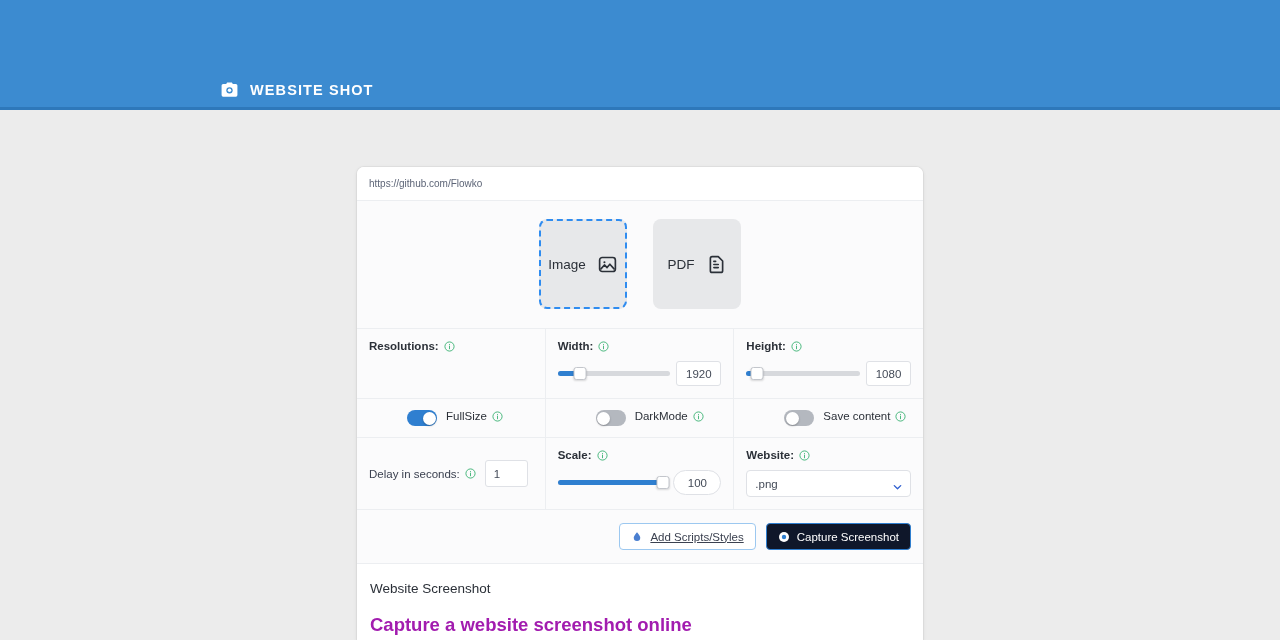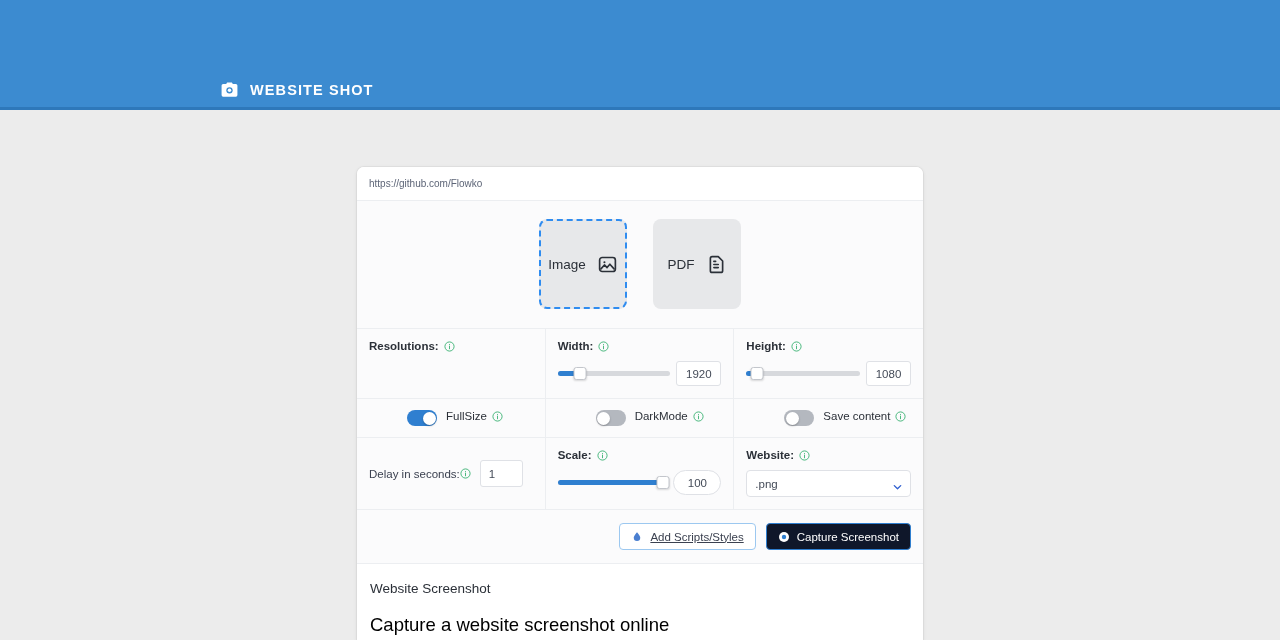--- a/index.html
+++ b/index.html
@@ -238,20 +238,21 @@
     align-items: center;
     gap: 9px;
     padding: 11px 12px;
     border-right: 1px solid #eceef1;
   }
   .delay-lbl {
     font-size: 11.5px;
     color: #3b4150;
     display: flex;
     align-items: center;
+    gap: 5px;
   }
   .delay-box {
     width: 43px; height: 27px;
     border: 1px solid #dfe1e6;
     border-radius: 3px;
     background: #fff;
     font-family: "Liberation Sans", sans-serif;
     font-size: 11.5px;
     color: #444b58;
     padding: 0 8px;
@@ -293,22 +294,22 @@
 
   
   .content { padding: 17px 13px 0; background: #fff; }
   .c-kicker {
     font-size: 13.5px;
     color: #2b3038;
     margin-bottom: 18px;
   }
   .c-title {
     font-size: 18.5px;
-    color: #000000;
-    font-weight: normal;
+    color: #a21caf;
+    font-weight: bold;
     margin-bottom: 17px;
   }
 </style>
 </head>
 <body>
 
 <div class="site-header">
   <div class="brand">
     <span class="brand-icon">
       <svg viewBox="0 0 24 24" width="19" height="19" fill="#ffffff">

